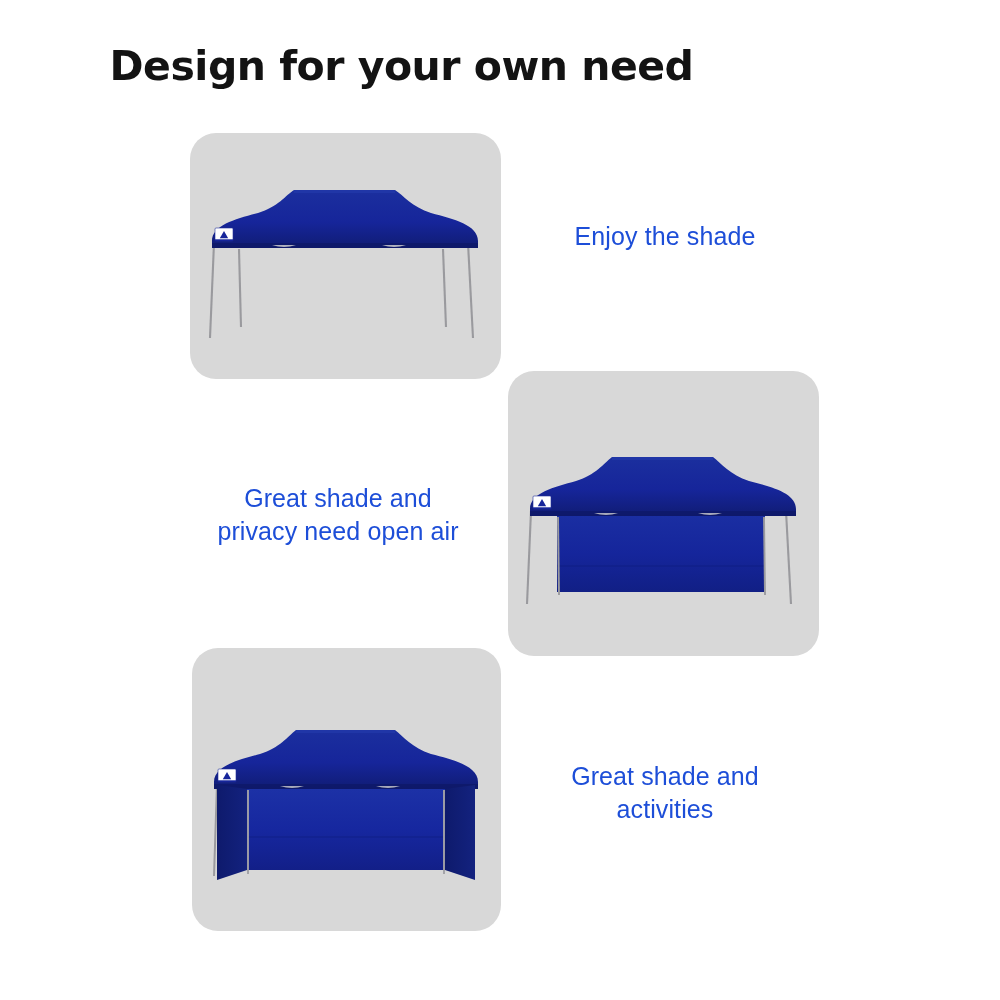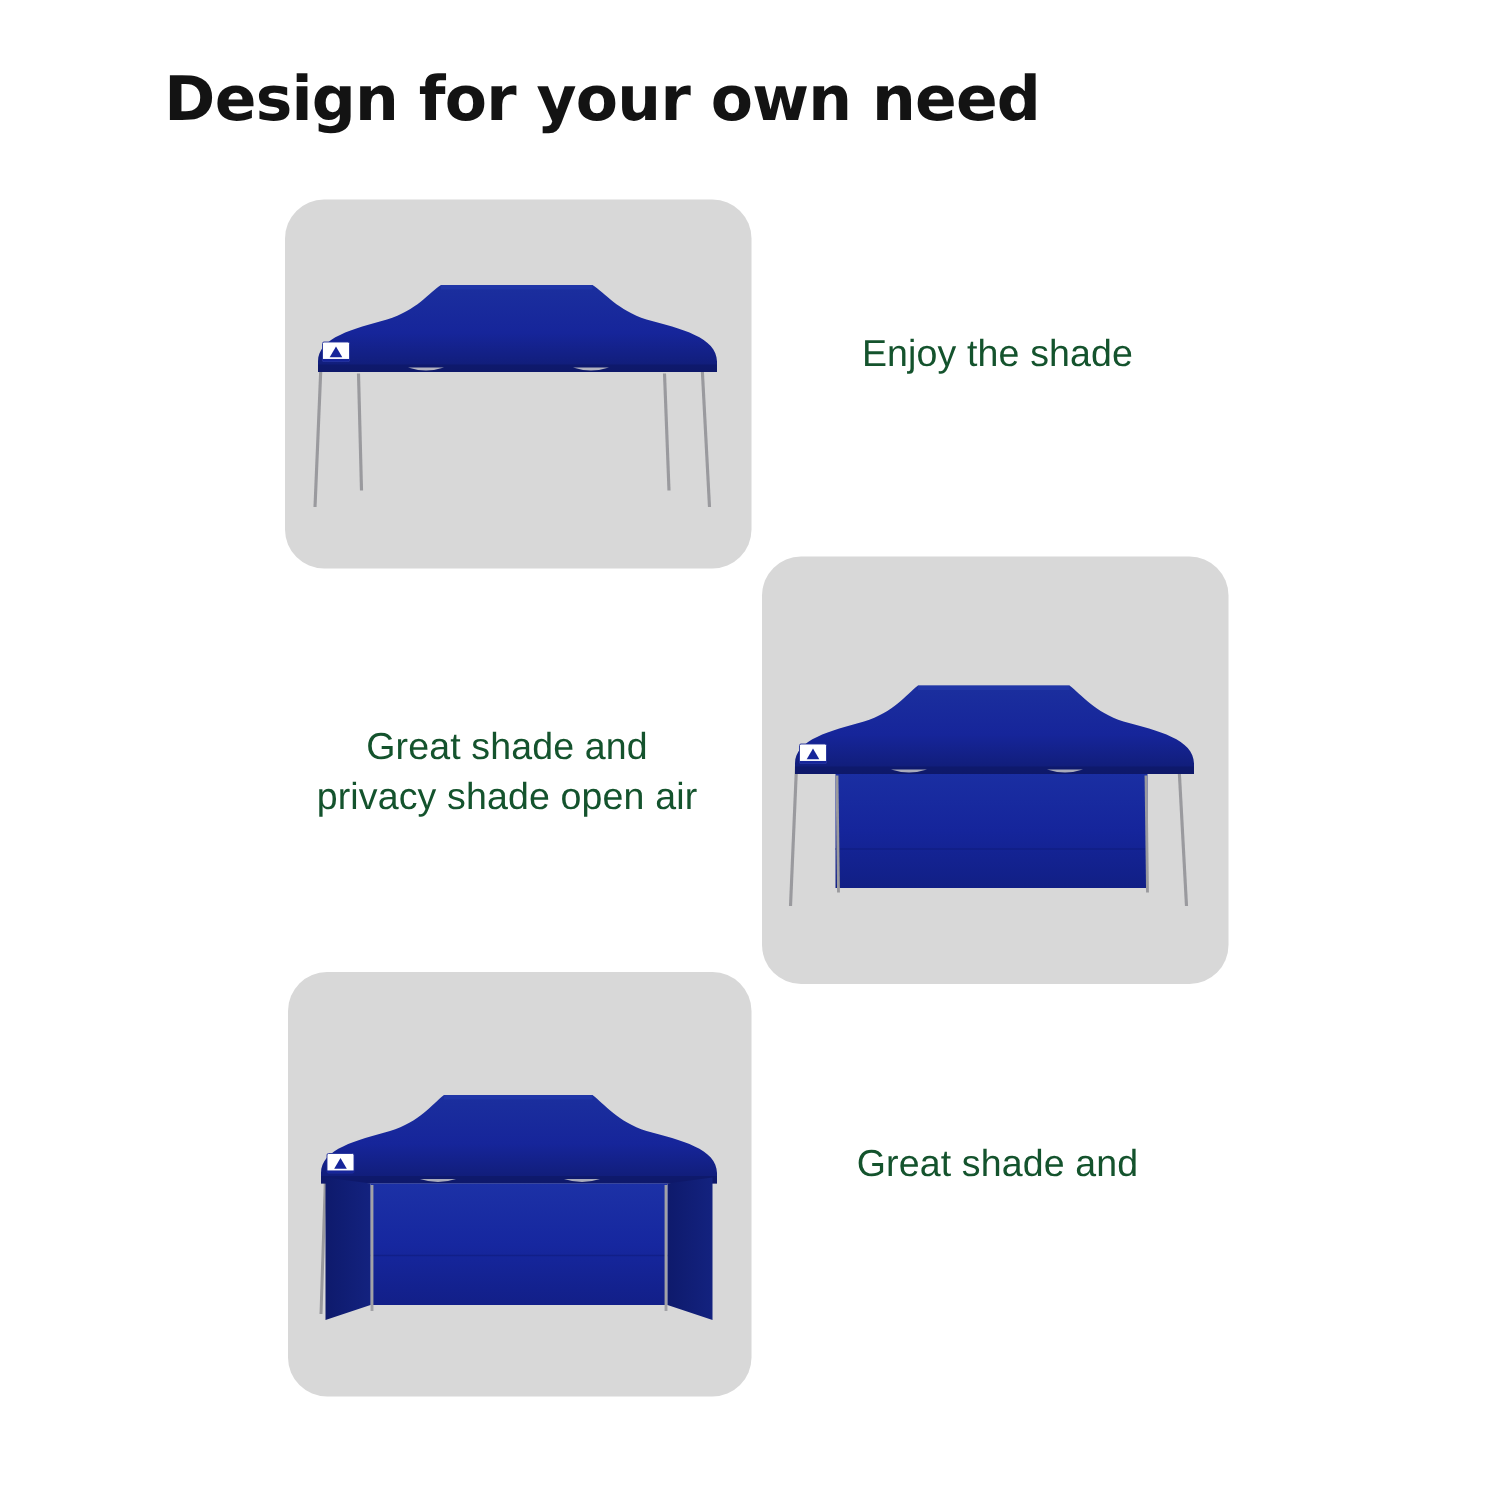--- a/index.html
+++ b/index.html
@@ -43,21 +43,21 @@
   .tile-3 { left: 192px; top: 648px; width: 309px; height: 283px; }
 
   
   .caption {
     position: absolute;
     text-align: center;
     font-family: "Liberation Sans", sans-serif;
     font-size: 25px;
     font-weight: 400;
     line-height: 1.3;
-    color: #14532d;
+    color: #1d4ed8;
     letter-spacing: 0.1px;
   }
   .caption-1 { left: 515px; top: 220px; width: 300px; }
   .caption-2 { left: 176px; top: 482px; width: 324px; }
   .caption-3 { left: 512px; top: 760px; width: 306px; }
 
   
   .gazebo { position: absolute; inset: 0; }
   .gazebo svg { display: block; width: 100%; height: 100%; }
 </style>
@@ -150,21 +150,21 @@
         <rect x="25" y="125" width="18" height="13" rx="1" fill="#ffffff" stroke="#21309b" stroke-width="0.6"></rect>
         <path d="M34,128 l4.2,7.2 h-8.4 z" fill="#16259a"></path>
         <rect x="25" y="136.3" width="18" height="1.7" fill="#16259a"></rect>
       </g>
     </svg>
   </div>
 </div>
 
 <div class="caption caption-2">
   <div>Great shade and</div>
-  <div>privacy shade open air</div>
+  <div>privacy need open air</div>
 </div>
 
 <div class="tile tile-3">
   <div class="gazebo">
     <svg viewBox="0 0 309 283" preserveAspectRatio="none" aria-hidden="true">
       <defs>
         <linearGradient id="roofG3" x1="0" y1="0" x2="0" y2="1">
           <stop offset="0" stop-color="#1b2f9e"></stop>
           <stop offset="0.55" stop-color="#16259a"></stop>
           <stop offset="1" stop-color="#101c74"></stop>
@@ -209,13 +209,14 @@
         <rect x="26" y="121" width="18" height="13" rx="1" fill="#ffffff" stroke="#21309b" stroke-width="0.6"></rect>
         <path d="M35,124 l4.2,7.2 h-8.4 z" fill="#16259a"></path>
         <rect x="26" y="132.3" width="18" height="1.7" fill="#16259a"></rect>
       </g>
     </svg>
   </div>
 </div>
 
 <div class="caption caption-3">
   <div>Great shade and</div>
+  <div>activities</div>
 </div>
 
 </body></html>

